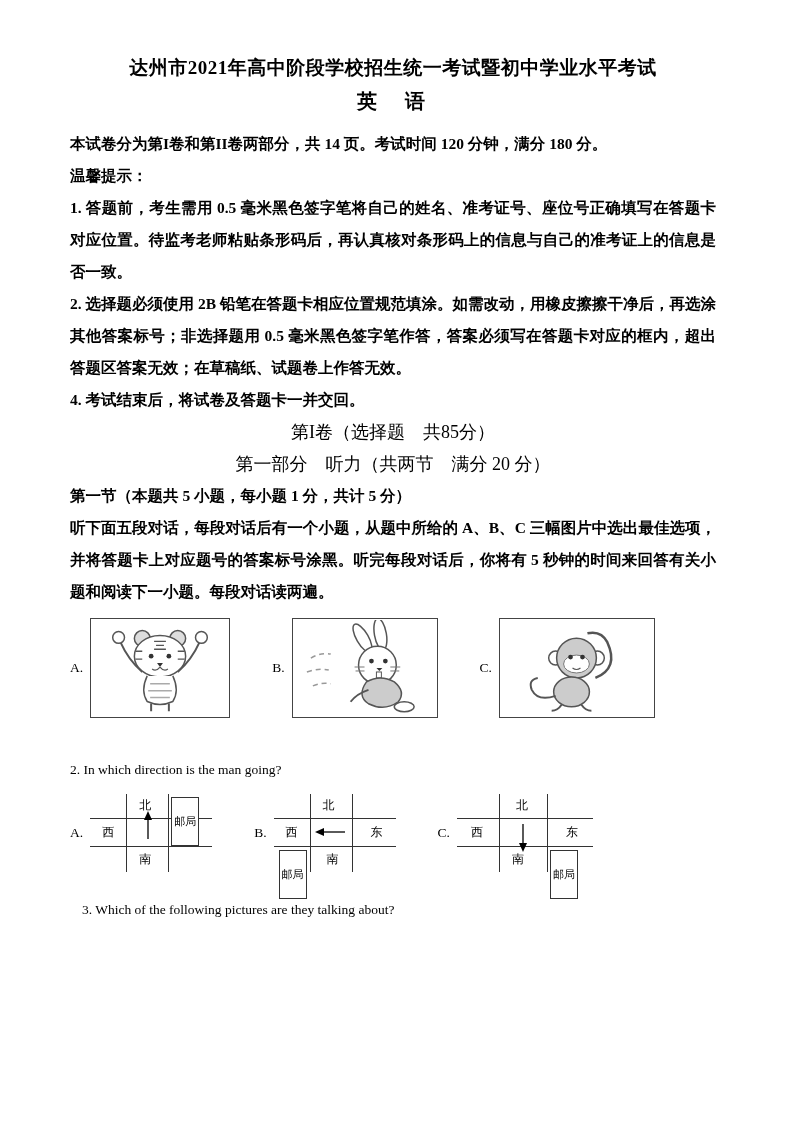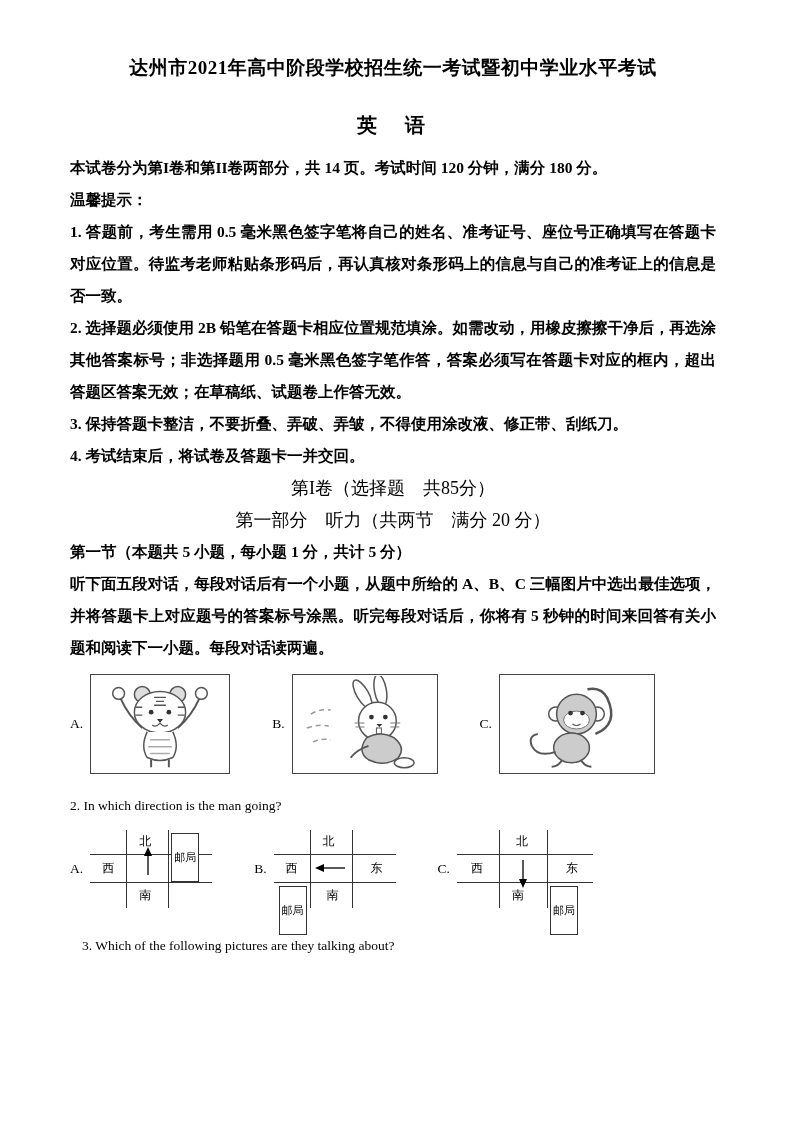--- a/index.html
+++ b/index.html
@@ -7,21 +7,21 @@
   .page {
     position:relative;
     width:786px; height:1122px;
     background:#fff;
     font-family:"Liberation Serif","DejaVu Serif",serif;
     color:#000;
     overflow:hidden;
   }
   .content { padding:54px 70px 0 70px; }
   .title { font-size:19px; font-weight:700; text-align:center; line-height:28px; letter-spacing:0.5px; }
-  .subject { font-size:20px; font-weight:700; text-align:center; margin-top:28px; line-height:30px; letter-spacing:4px; }
+  .subject { font-size:20px; font-weight:700; text-align:center; margin-top:4px; line-height:30px; letter-spacing:4px; }
   .para { font-size:15.5px; font-weight:700; line-height:32px; text-align:justify; }
   .intro { margin-top:12px; }
   .center-head { font-size:18px; font-weight:400; text-align:center; line-height:32px; }
   .q-en { font-size:13.5px; font-weight:400; line-height:20px; margin-top:16px; font-family:"Liberation Serif","DejaVu Serif",serif; }
   .q1-row { display:flex; align-items:center; margin-top:10px; }
   .q2-row { display:flex; align-items:center; margin-top:14px; }
   .option { display:flex; align-items:center; }
   .option + .option { margin-left:42px; }
   .opt-label { font-size:13.5px; margin-right:7px; }
   .img-box { border:1px solid #444; background:#fff; display:flex; align-items:center; justify-content:center; }
@@ -51,21 +51,20 @@
 <div class="page">
   <div class="content">
 
     <div class="title">达州市2021年高中阶段学校招生统一考试暨初中学业水平考试</div>
     <div class="subject">英　语</div>
 
     <p class="para intro">本试卷分为第I卷和第II卷两部分，共 14 页。考试时间 120 分钟，满分 180 分。</p>
     <p class="para">温馨提示：</p>
     <p class="para">1. 答题前，考生需用 0.5 毫米黑色签字笔将自己的姓名、准考证号、座位号正确填写在答题卡对应位置。待监考老师粘贴条形码后，再认真核对条形码上的信息与自己的准考证上的信息是否一致。</p>
     <p class="para">2. 选择题必须使用 2B 铅笔在答题卡相应位置规范填涂。如需改动，用橡皮擦擦干净后，再选涂其他答案标号；非选择题用 0.5 毫米黑色签字笔作答，答案必须写在答题卡对应的框内，超出答题区答案无效；在草稿纸、试题卷上作答无效。</p>
-    <p class="para">3. 保持答题卡整洁，不要折叠、弄破、弄皱，不得使用涂改液、修正带、刮纸刀。</p>
     <p class="para">4. 考试结束后，将试卷及答题卡一并交回。</p>
 
     <div class="center-head">第I卷（选择题　共85分）</div>
     <div class="center-head">第一部分　听力（共两节　满分 20 分）</div>
     <p class="para">第一节（本题共 5 小题，每小题 1 分，共计 5 分）</p>
     <p class="para">听下面五段对话，每段对话后有一个小题，从题中所给的 A、B、C 三幅图片中选出最佳选项，并将答题卡上对应题号的答案标号涂黑。听完每段对话后，你将有 5 秒钟的时间来回答有关小题和阅读下一小题。每段对话读两遍。</p>
 
 
     <div class="q1-row">
       <div class="option">
@@ -123,21 +122,21 @@
             <circle cx="83" cy="37" r="2.4" fill="#333"></circle>
             <path d="M73 48 q4 3 8 0" stroke="#555" fill="none" stroke-width="1.2"></path>
             <ellipse cx="72" cy="72" rx="18" ry="15" fill="#ccc" stroke="#555" stroke-width="1.5"></ellipse>
             <path d="M56 76 q-18 6 -24 -6 q-4 -10 6 -12" fill="none" stroke="#555" stroke-width="2"></path>
             <path d="M62 85 q-4 6 -10 6 M82 85 q4 6 10 6" stroke="#555" stroke-width="2" fill="none"></path>
           </svg>
         </div>
       </div>
     </div>
 
-    <p class="q-en" style="margin-top:22px;">2. In which direction is the man going?</p>
+    <p class="q-en" style="margin-top:42px;">2. In which direction is the man going?</p>
 
     <div class="q2-row">
       <div class="option">
         <span class="opt-label">A.</span>
         <div class="dir-diagram dd-a">
           <div class="dline hline" style="top:24px;"></div>
           <div class="dline hline" style="top:52px;"></div>
           <div class="dline vline" style="left:36px;"></div>
           <div class="dline vline" style="left:78px;"></div>
           <span class="dlabel" style="top:4px; left:48px;">北</span>

